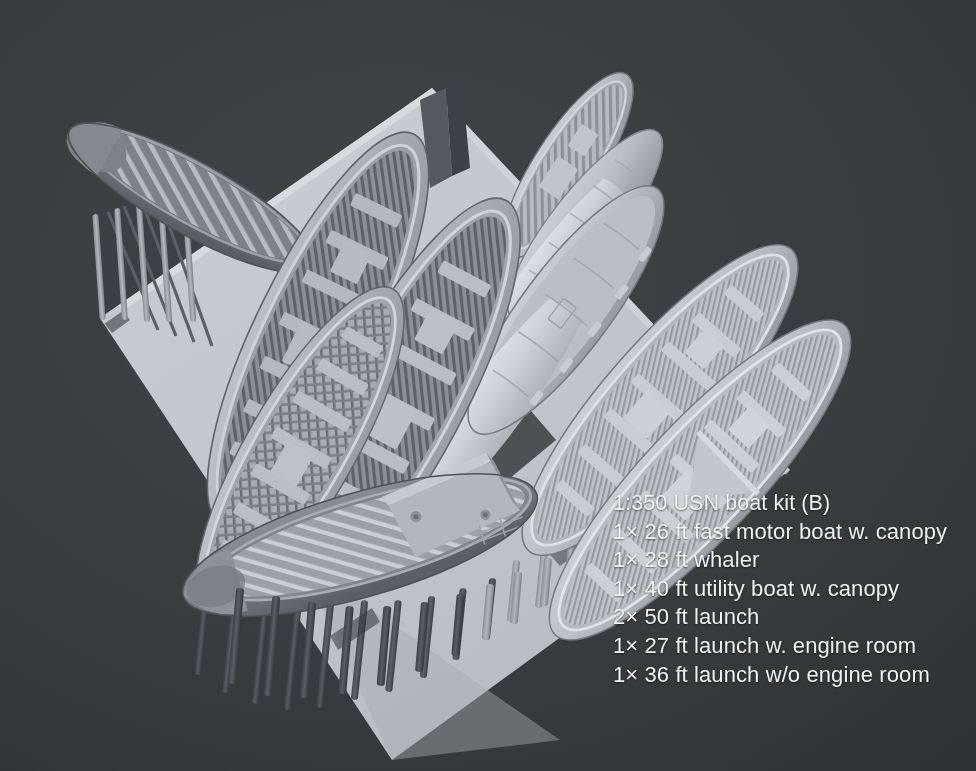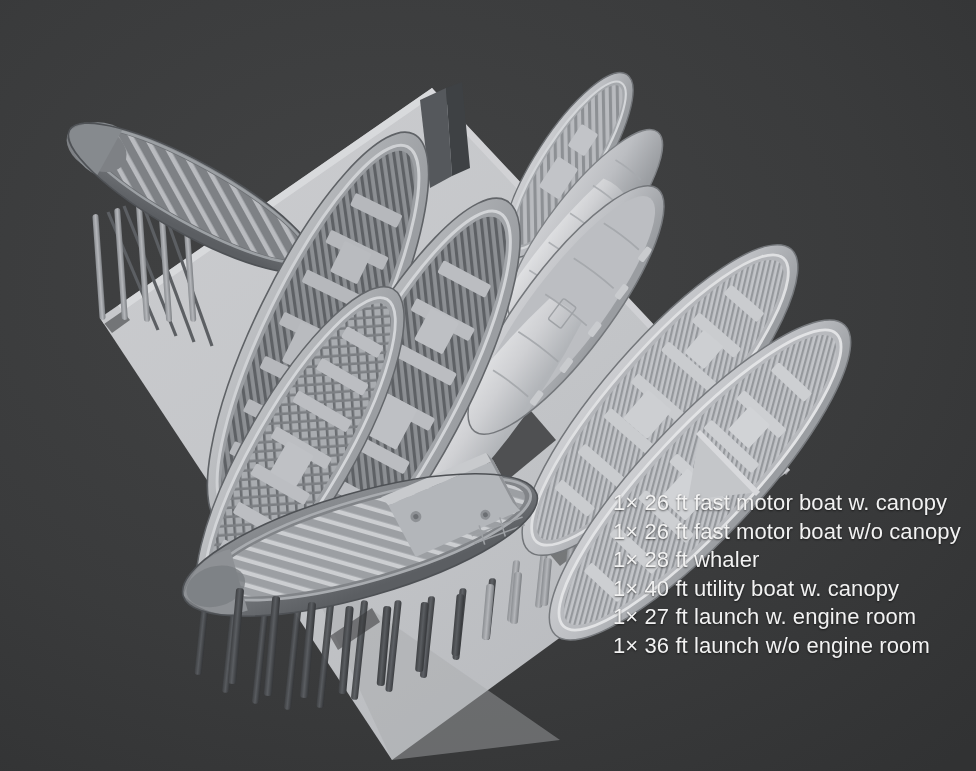--- a/index.html
+++ b/index.html
@@ -385,21 +385,22 @@
       <g>
         <polygon points="700,430 760,492 688,500" fill="#c4c6c9"></polygon>
         <polygon points="700,430 760,492 756,496 696,434" fill="#d8d9dc"></polygon>
       </g>
 
       <rect x="0" y="0" width="976" height="771" fill="none"></rect>
     </svg>
   </div>
 
   <div class="kit-list">
+    <div class="kit-title">1:350 USN boat kit (B)</div>
     <div class="kit-line">1× 26 ft fast motor boat w. canopy</div>
-    <div class="kit-line">1× 26 ft fast motor boat w/o canopy</div>
     <div class="kit-line">1× 28 ft whaler</div>
     <div class="kit-line">1× 40 ft utility boat w. canopy</div>
+    <div class="kit-line">2× 50 ft launch</div>
     <div class="kit-line">1× 27 ft launch w. engine room</div>
     <div class="kit-line">1× 36 ft launch w/o engine room</div>
   </div>
 
 </div>
 
 </body></html>

